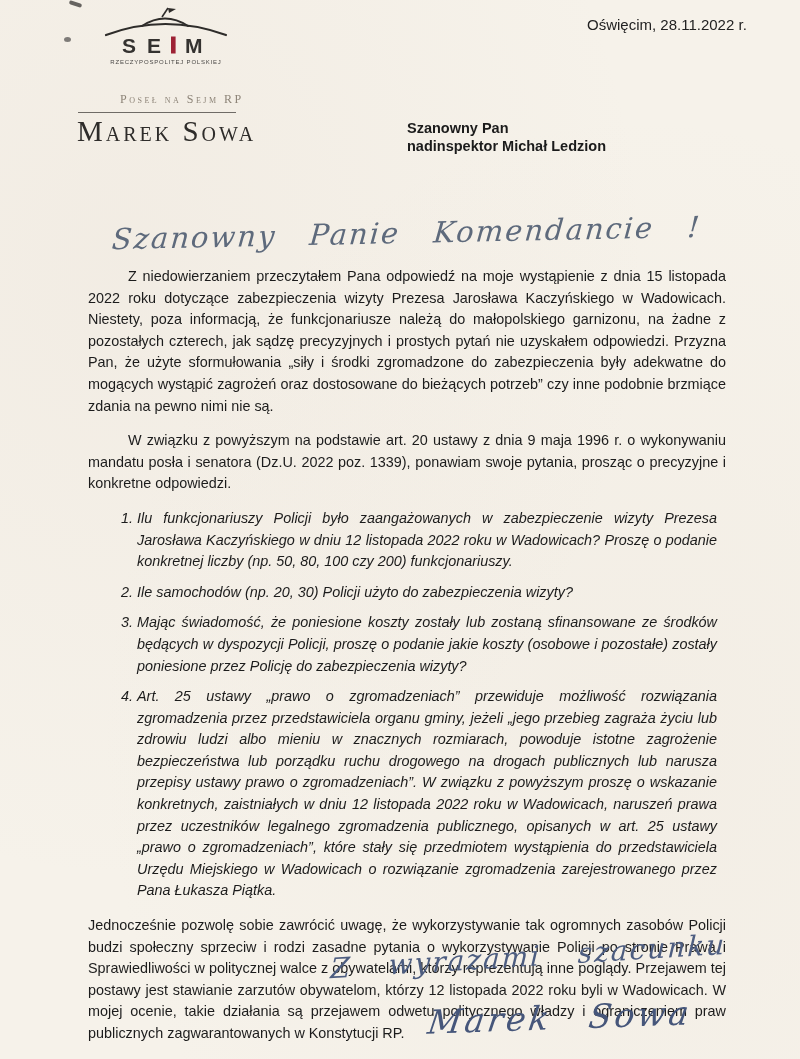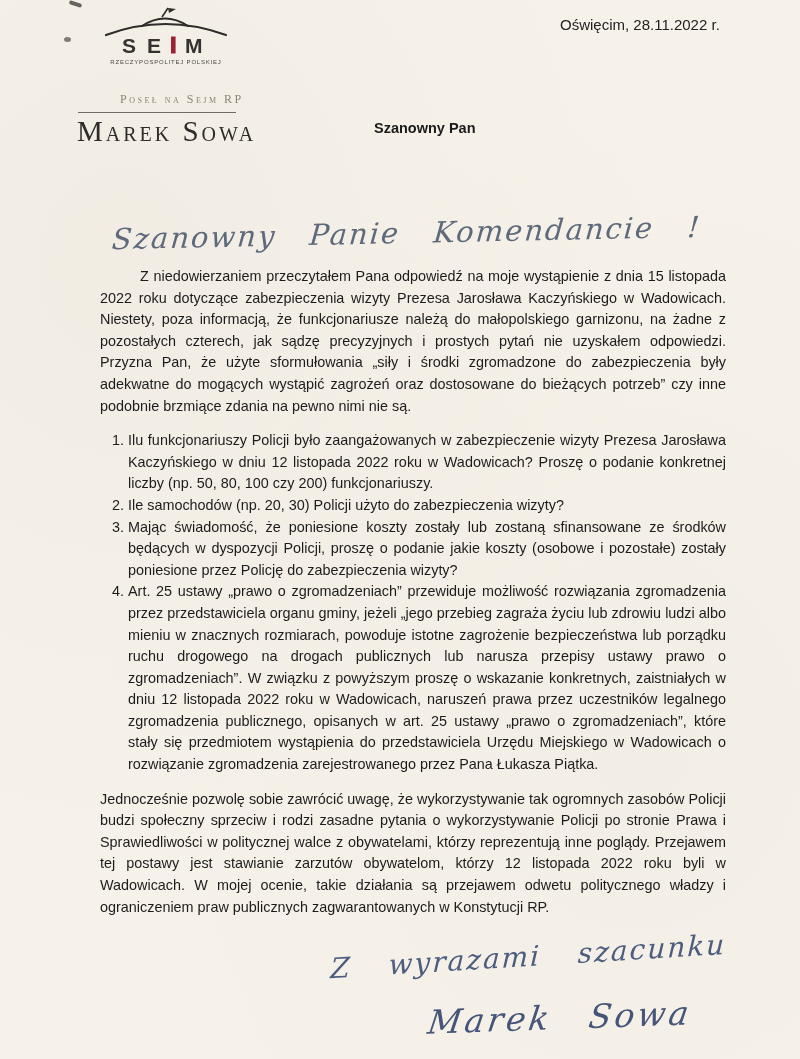--- a/index.html
+++ b/index.html
@@ -34,25 +34,25 @@
     border-top: 1.5px solid #6f6b66;
   }
   .sender-name {
     position: absolute; top: 115px; left: 77px;
     font-family: "Liberation Serif", serif;
     font-variant: small-caps;
     font-size: 29px; letter-spacing: 3px;
     color: #2e2c2a;
   }
   .date-line {
-    position: absolute; top: 16px; left: 560px;
+    position: absolute; top: 16px; left: 587px;
     font-size: 15px; color: #222;
   }
   .addressee {
-    position: absolute; top: 120px; left: 374px;
+    position: absolute; top: 120px; left: 407px;
     font-size: 14.5px; font-weight: bold;
     line-height: 17.5px; color: #1b1b1b;
   }
 
   
   .handwriting {
     font-family: "DejaVu Serif", serif;
     font-style: italic;
     white-space: nowrap;
   }
@@ -75,24 +75,24 @@
     transform: rotate(-2deg) skewX(-10deg);
   }
 
   
   .letter-body {
     position: absolute; top: 266px; left: 88px;
     width: 638px;
     font-size: 14.4px; line-height: 21.6px;
     text-align: justify;
   }
-  .letter-body p { margin: 0 0 13px 12px; }
+  .letter-body p { margin: 0 0 13px 0; }
   .letter-body p.indent { text-indent: 40px; }
   .question-list { margin: 0 0 13px 0; padding-left: 40px; }
-  .question-list li { margin: 0; padding: 0; }
+  .question-list li { margin: 9px; padding: 0; font-style: italic; }
   .item-followup { text-align: left; }
 
   
   .artifact { position: absolute; background: #4c4a48; border-radius: 2px; opacity: 0.85; }
   .artifact-1 { left: 69px; top: 2px; width: 13px; height: 4px; transform: rotate(18deg); }
   .artifact-2 { left: 64px; top: 37px; width: 7px; height: 5px; border-radius: 50%; opacity: 0.7; }
 </style>
 </head>
 <body>
 
@@ -121,26 +121,28 @@
   </div>
 
   <div class="role-title">Poseł na Sejm RP</div>
   <div class="role-rule"></div>
   <div class="sender-name">Marek Sowa</div>
 
   <div class="date-line">Oświęcim, 28.11.2022 r.</div>
 
   <div class="addressee">
     <div>Szanowny Pan</div>
+    <div>nadinspektor Michał Ledzion</div>
   </div>
 
   <div class="handwriting greeting">Szanowny Panie Komendancie !</div>
 
   <div class="letter-body">
     <p class="indent">Z niedowierzaniem przeczytałem Pana odpowiedź na moje wystąpienie z dnia 15 listopada 2022 roku dotyczące zabezpieczenia wizyty Prezesa Jarosława Kaczyńskiego w Wadowicach. Niestety, poza informacją, że funkcjonariusze należą do małopolskiego garnizonu, na żadne z pozostałych czterech, jak sądzę precyzyjnych i prostych pytań nie uzyskałem odpowiedzi. Przyzna Pan, że użyte sformułowania „siły i środki zgromadzone do zabezpieczenia były adekwatne do mogących wystąpić zagrożeń oraz dostosowane do bieżących potrzeb” czy inne podobnie brzmiące zdania na pewno nimi nie są.</p>
+    <p class="indent">W związku z powyższym na podstawie art. 20 ustawy z dnia 9 maja 1996 r. o wykonywaniu mandatu posła i senatora (Dz.U. 2022 poz. 1339), ponawiam swoje pytania, prosząc o precyzyjne i konkretne odpowiedzi.</p>
     <ol class="question-list">
       <li><span>Ilu funkcjonariuszy Policji było zaangażowanych w zabezpieczenie wizyty Prezesa Jarosława Kaczyńskiego w dniu 12 listopada 2022 roku w Wadowicach? Proszę o podanie konkretnej liczby (np. 50, 80, 100 czy 200) funkcjonariuszy.</span></li>
       <li><span>Ile samochodów (np. 20, 30) Policji użyto do zabezpieczenia wizyty?</span></li>
       <li><span>Mając świadomość, że poniesione koszty zostały lub zostaną sfinansowane ze środków będących w dyspozycji Policji, proszę o podanie jakie koszty (osobowe i pozostałe) zostały poniesione przez Policję do zabezpieczenia wizyty?</span></li>
       <li>
         <span>Art. 25 ustawy „prawo o zgromadzeniach” przewiduje możliwość rozwiązania zgromadzenia przez przedstawiciela organu gminy, jeżeli „jego przebieg zagraża życiu lub zdrowiu ludzi albo mieniu w znacznych rozmiarach, powoduje istotne zagrożenie bezpieczeństwa lub porządku ruchu drogowego na drogach publicznych lub narusza przepisy ustawy prawo o zgromadzeniach”. W związku z powyższym proszę o wskazanie konkretnych, zaistniałych w dniu 12 listopada 2022 roku w Wadowicach, naruszeń prawa przez uczestników legalnego zgromadzenia publicznego, opisanych w art. 25 ustawy „prawo o zgromadzeniach”, które stały się przedmiotem wystąpienia do przedstawiciela Urzędu Miejskiego w Wadowicach o rozwiązanie zgromadzenia zarejestrowanego przez Pana Łukasza Piątka.</span>
       </li>
     </ol>
     <p>Jednocześnie pozwolę sobie zawrócić uwagę, że wykorzystywanie tak ogromnych zasobów Policji budzi społeczny sprzeciw i rodzi zasadne pytania o wykorzystywanie Policji po stronie Prawa i Sprawiedliwości w politycznej walce z obywatelami, którzy reprezentują inne poglądy. Przejawem tej postawy jest stawianie zarzutów obywatelom, którzy 12 listopada 2022 roku byli w Wadowicach. W mojej ocenie, takie działania są przejawem odwetu politycznego władzy i ograniczeniem praw publicznych zagwarantowanych w Konstytucji RP.</p>
   </div>

